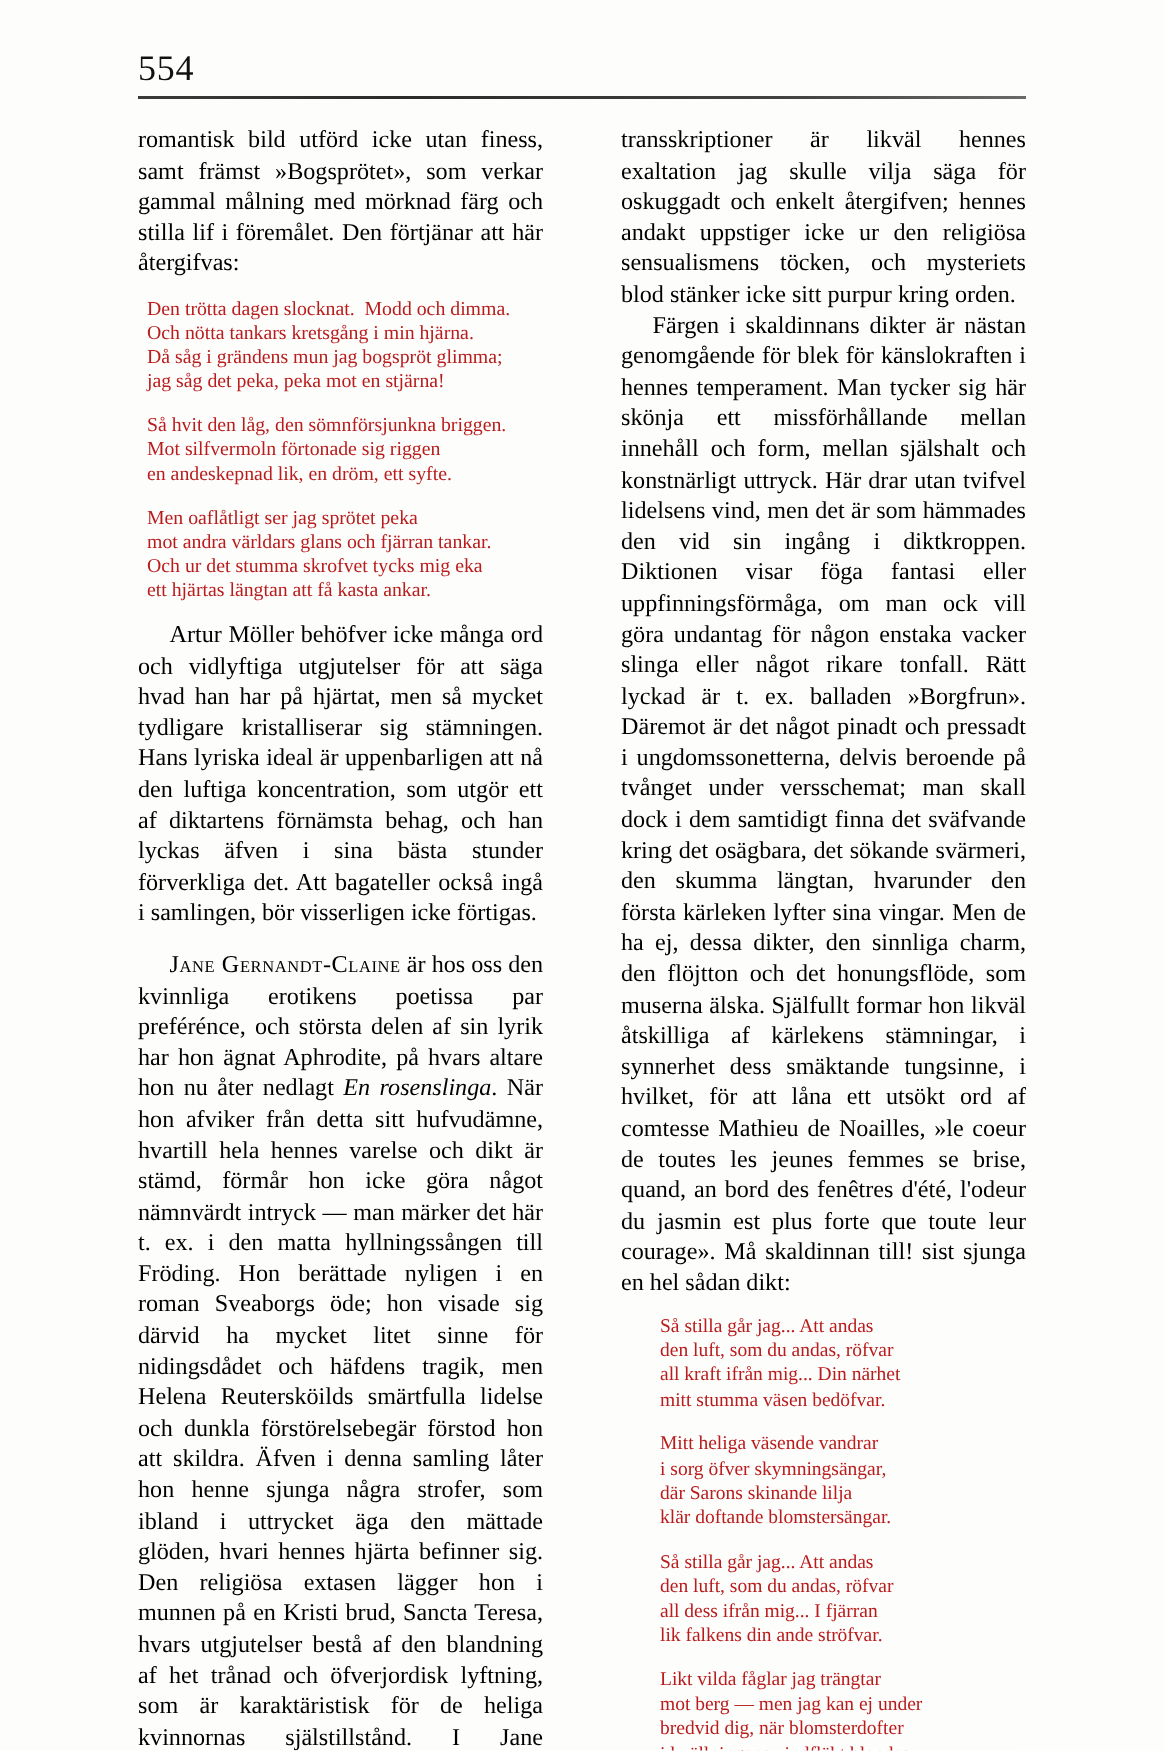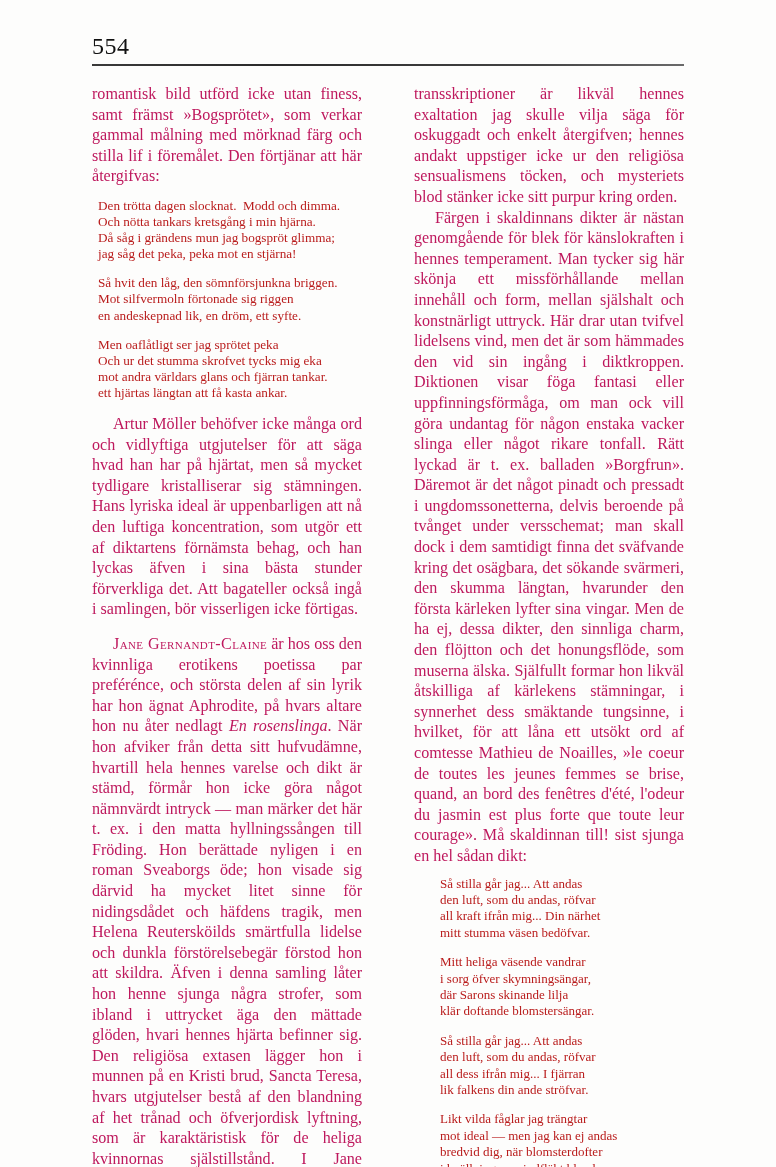--- a/index.html
+++ b/index.html
@@ -72,21 +72,21 @@
   .col-left  { left: 0; }
   .col-right { left: 322px; }
 
   p.body {
     margin: 0;
     font-size: 16.1px;
     line-height: 20.6px;
     text-align: justify;
     text-justify: inter-word;
     hyphens: manual;
-    color: #be185d;
+    color: #000000;
   }
   p.body.indent { text-indent: 21px; }
   p.body + p.body { margin-top: 0; }
   .gap-before { margin-top: 14px !important; }
 
   .sc {
     font-variant: small-caps;
     letter-spacing: 0.4px;
   }
   .it { font-style: italic; }
@@ -132,22 +132,22 @@
           <div class="vline">Då såg i grändens mun jag bogspröt glimma;</div>
           <div class="vline">jag såg det peka, peka mot en stjärna!</div>
         </div>
         <div class="stanza">
           <div class="vline">Så hvit den låg, den sömnförsjunkna briggen.</div>
           <div class="vline">Mot silfvermoln förtonade sig riggen</div>
           <div class="vline">en andeskepnad lik, en dröm, ett syfte.</div>
         </div>
         <div class="stanza">
           <div class="vline">Men oaflåtligt ser jag sprötet peka</div>
+          <div class="vline">mot andra världars glans och fjärran tankar.</div>
           <div class="vline">Och ur det stumma skrofvet tycks mig eka</div>
-          <div class="vline">mot andra världars glans och fjärran tankar.</div>
           <div class="vline">ett hjärtas längtan att få kasta ankar.</div>
         </div>
       </div>
 
       <p class="body indent">Artur Möller behöfver icke många ord och vidlyftiga utgjutelser för att säga hvad han har på hjärtat, men så mycket tydligare kristalliserar sig stämningen.  Hans lyriska ideal är uppenbarligen att nå den luftiga koncentration, som utgör ett af diktartens förnämsta behag, och han lyckas äfven i sina bästa stunder förverkliga det. Att bagateller också ingå i samlingen, bör visserligen icke förtigas.</p>
 
       <p class="body indent gap-before"><span class="sc">Jane Gernandt-Claine</span><span> är hos oss den kvinnliga erotikens poetissa par preférénce, och största delen af sin lyrik har hon ägnat Aphrodite, på hvars altare hon nu åter nedlagt </span><span class="it">En rosenslinga</span><span>.  När hon afviker från detta sitt hufvudämne, hvartill hela hennes varelse och dikt är stämd, förmår hon icke göra något nämnvärdt intryck — man märker det här t. ex. i den matta hyllningssången till Fröding. Hon berättade nyligen i en roman Sveaborgs öde; hon visade sig därvid ha mycket litet sinne för nidingsdådet och häfdens tragik, men Helena Reutersköilds smärtfulla lidelse och dunkla förstörelsebegär förstod hon att skildra.  Äfven i denna samling låter hon henne sjunga några strofer, som ibland i uttrycket äga den mättade glöden, hvari hennes hjärta befinner sig.  Den religiösa extasen lägger hon i munnen på en Kristi brud, Sancta Teresa, hvars utgjutelser bestå af den blandning af het trånad och öfverjordisk lyftning, som är karaktäristisk för de heliga kvinnornas själstillstånd.  I Jane Gernandt-Claines</span></p>
 
     </div>
 
@@ -171,21 +171,21 @@
           <div class="vline">klär doftande blomstersängar.</div>
         </div>
         <div class="stanza">
           <div class="vline">Så stilla går jag... Att andas</div>
           <div class="vline">den luft, som du andas, röfvar</div>
           <div class="vline">all dess ifrån mig... I fjärran</div>
           <div class="vline">lik falkens din ande ströfvar.</div>
         </div>
         <div class="stanza">
           <div class="vline">Likt vilda fåglar jag trängtar</div>
-          <div class="vline">mot ideal — men jag kan ej andas</div>
+          <div class="vline">mot berg — men jag kan ej under</div>
           <div class="vline">bredvid dig, när blomsterdofter</div>
           <div class="vline">i kvällningens vindfläkt blandas.</div>
         </div>
       </div>
 
     </div>
 
   </div>
 </div>
 

